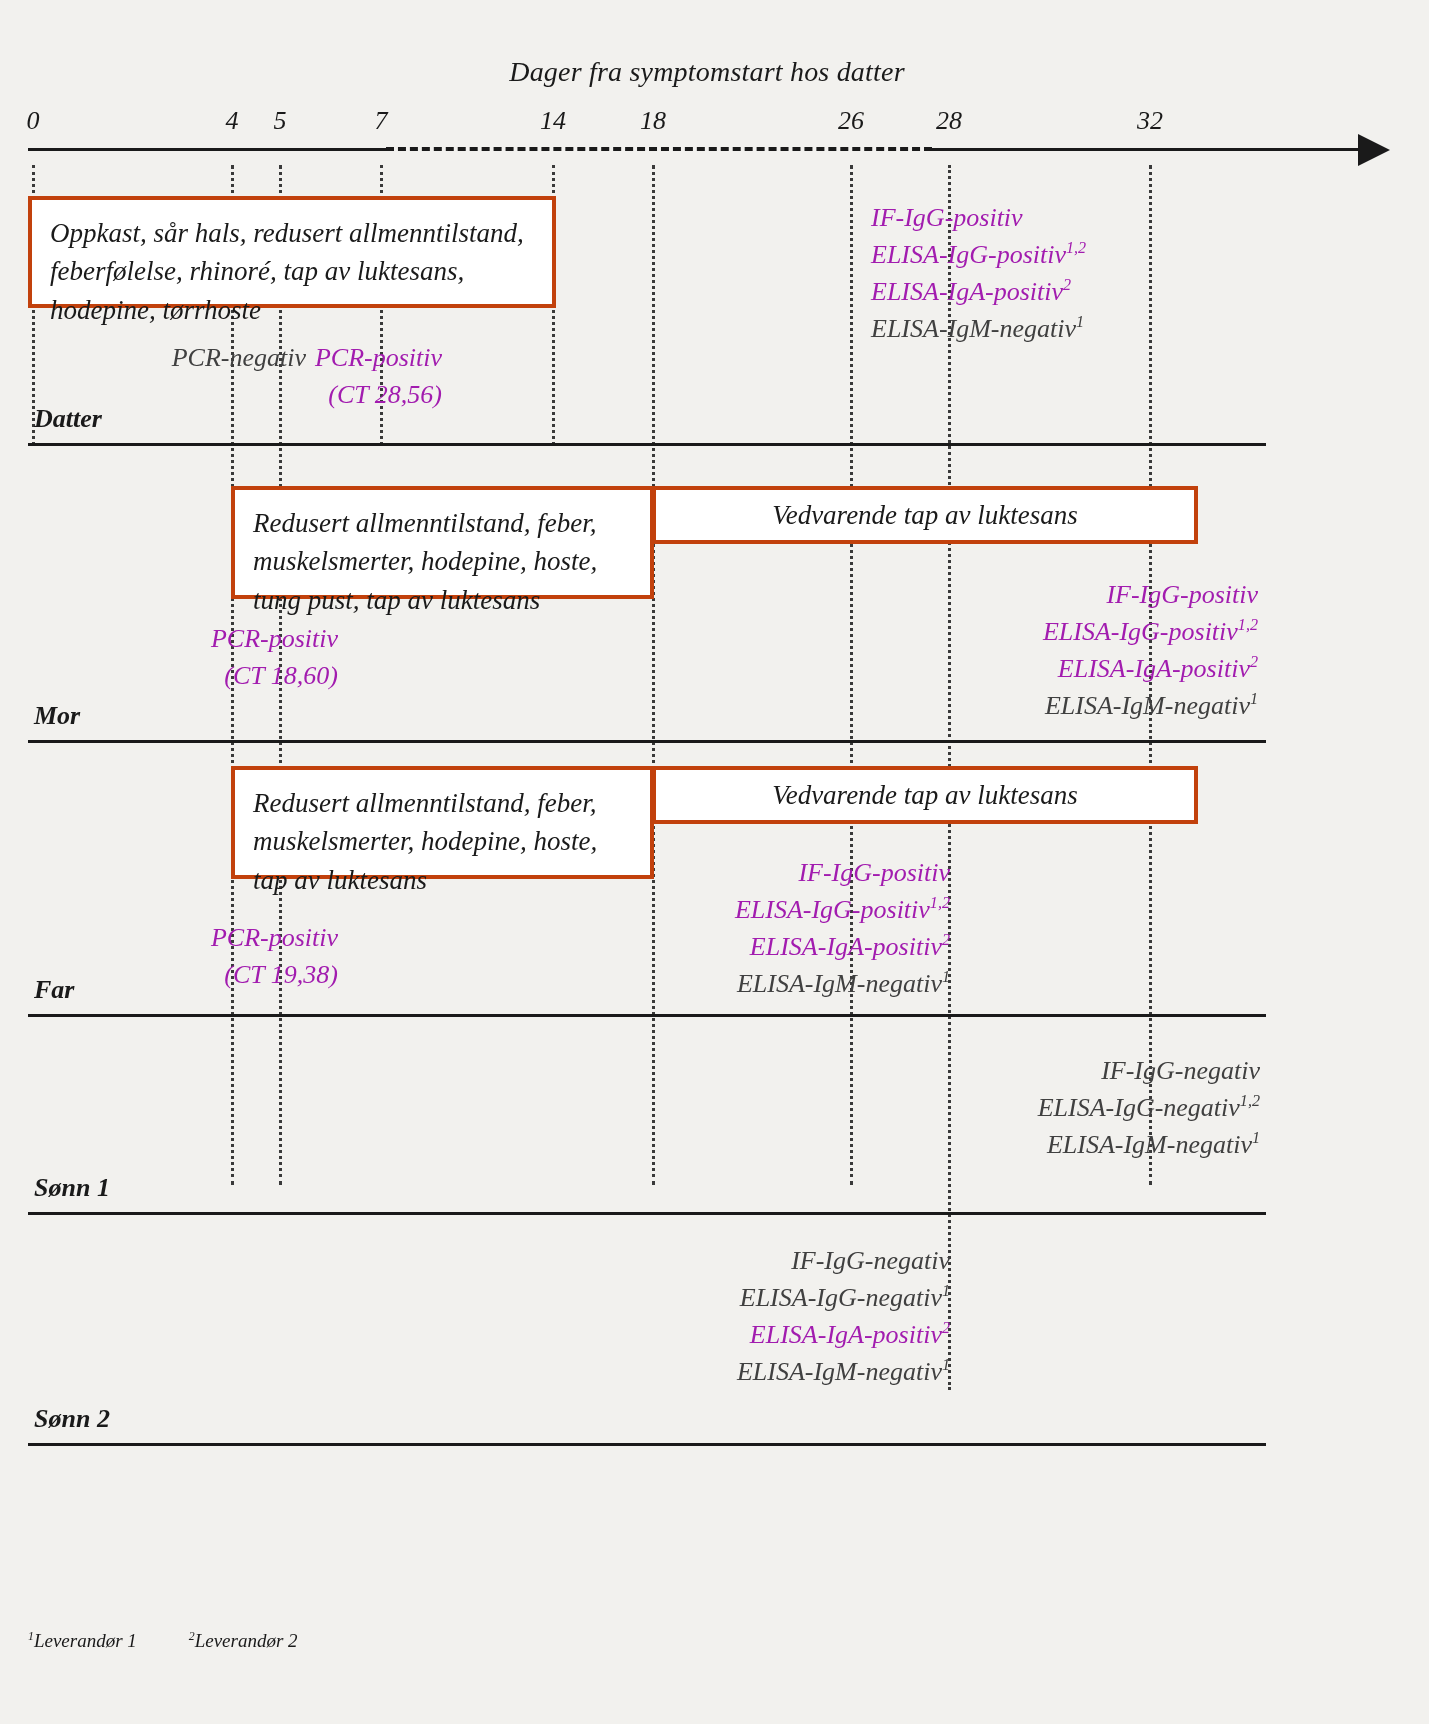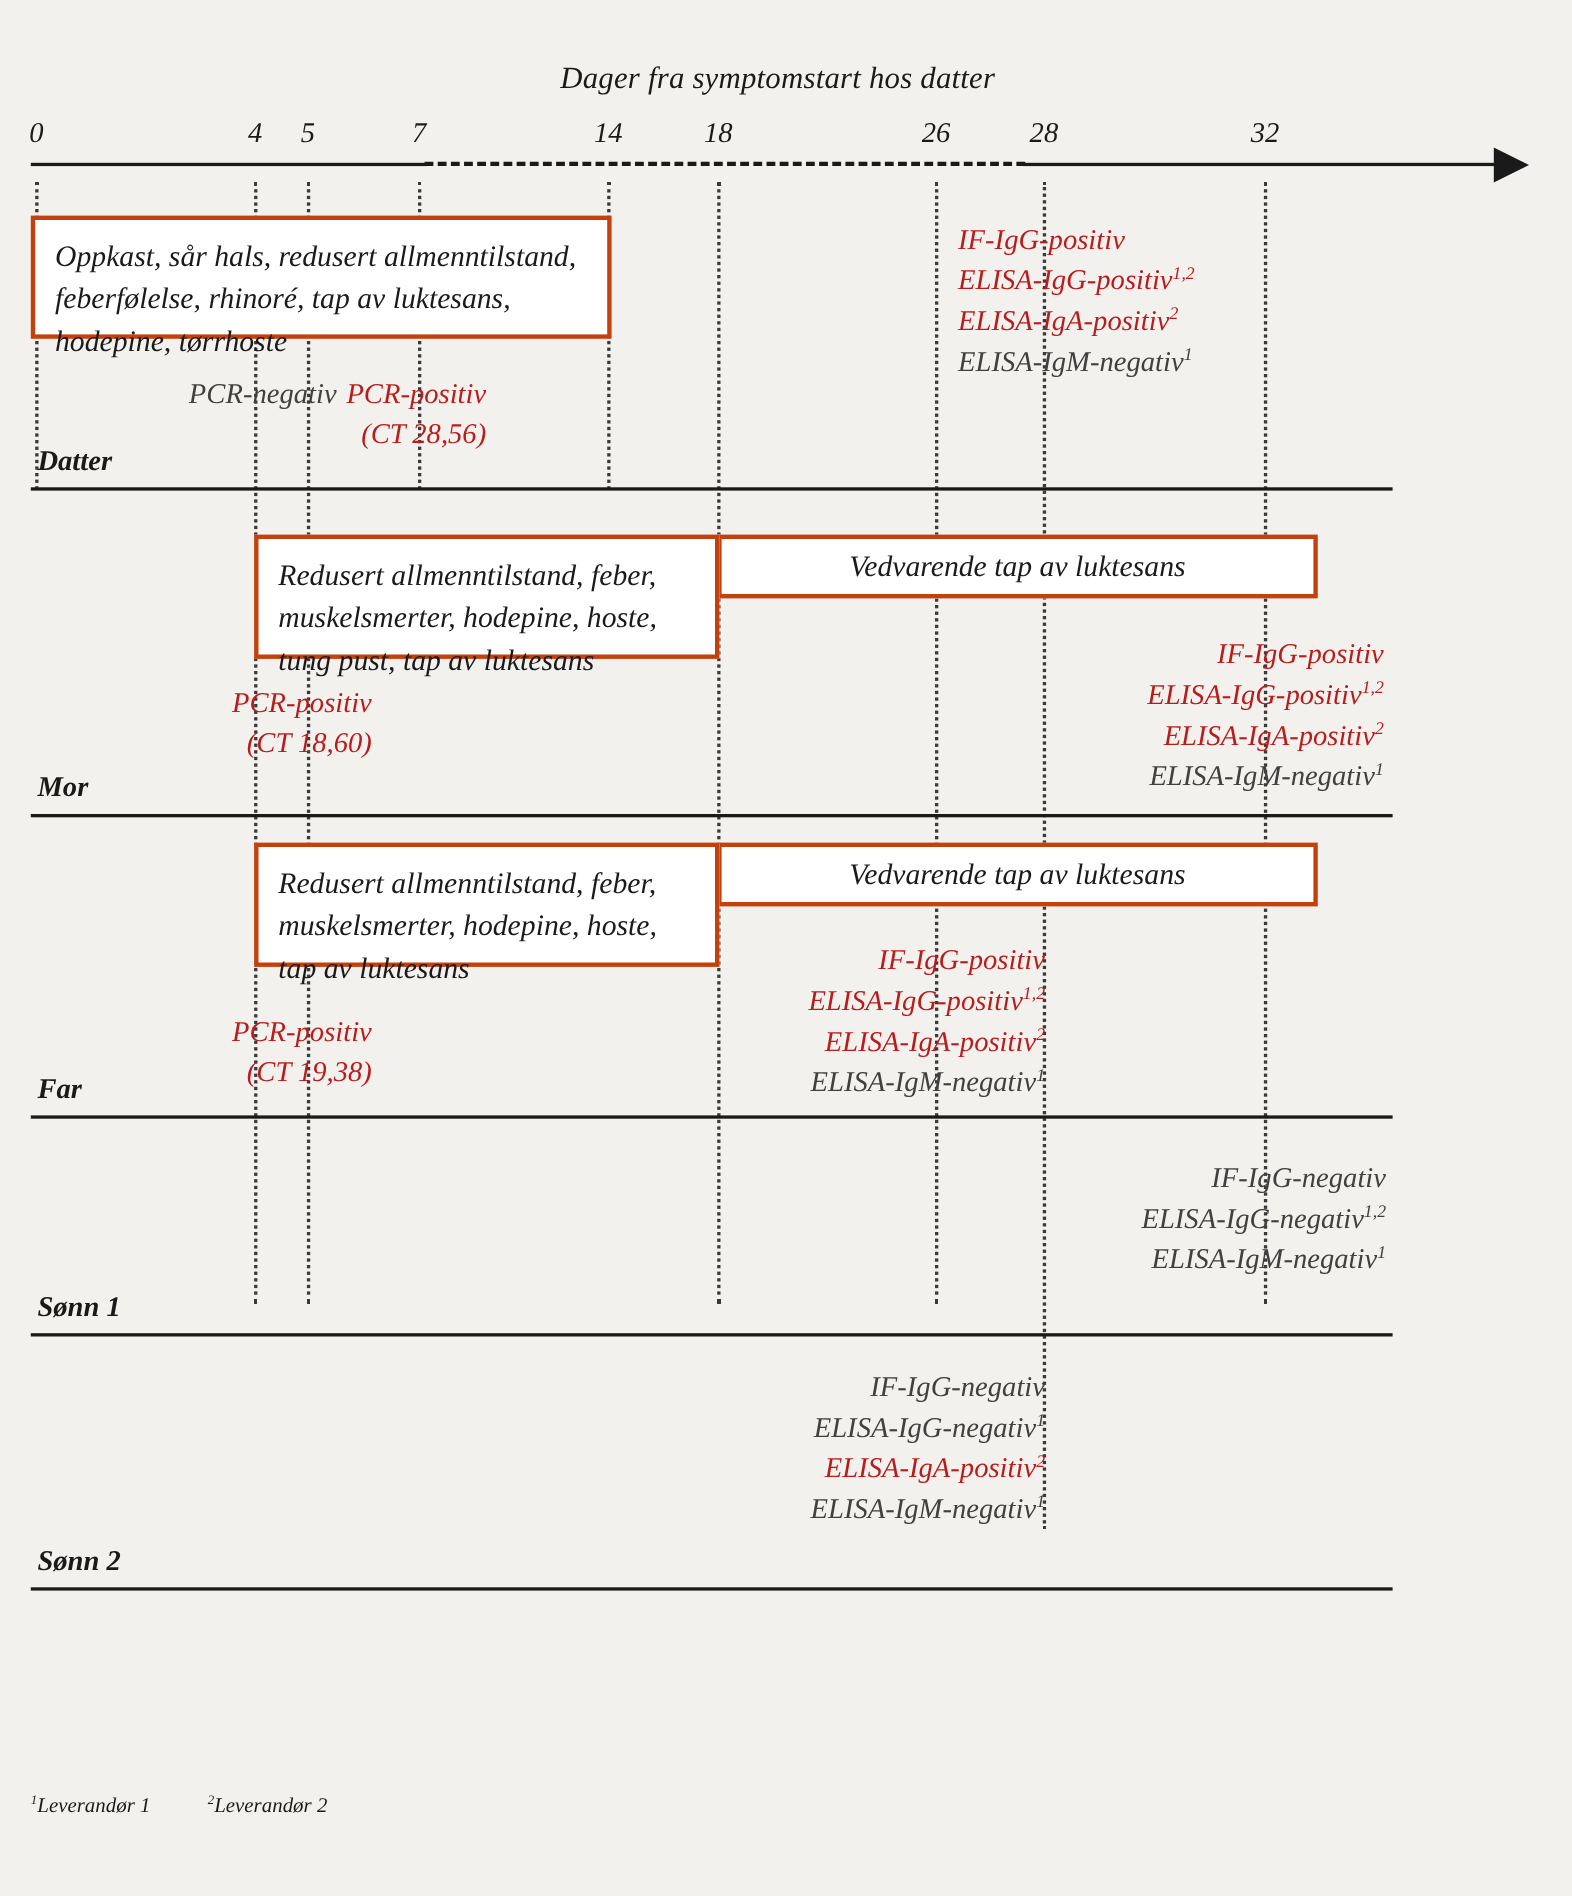--- a/index.html
+++ b/index.html
@@ -72,21 +72,21 @@
 
   
   .res{
     position:absolute;
     font-style:italic;font-size:26px;line-height:1.42;
     white-space:nowrap;
   }
   .res.left{text-align:left;}
   .res.right{text-align:right;}
   .res div{white-space:nowrap;}
-  .pos{color:#b91c1c;}
+  .pos{color:#a21caf;}
   .neg{color:#404040;}
   sup{font-size:.62em;vertical-align:super;font-style:italic;}
 
   
   .pcr{
     position:absolute;font-style:italic;font-size:26px;line-height:1.42;
     white-space:nowrap;
   }
   .pcr.right{text-align:right;}
 

